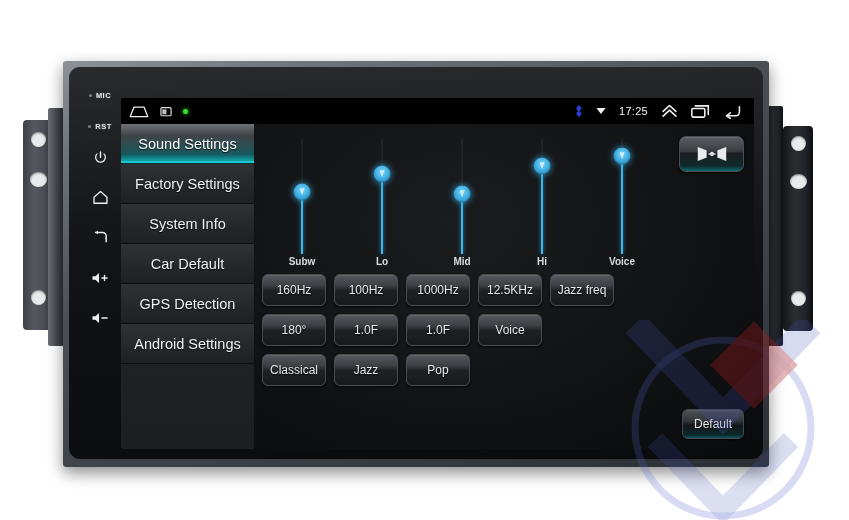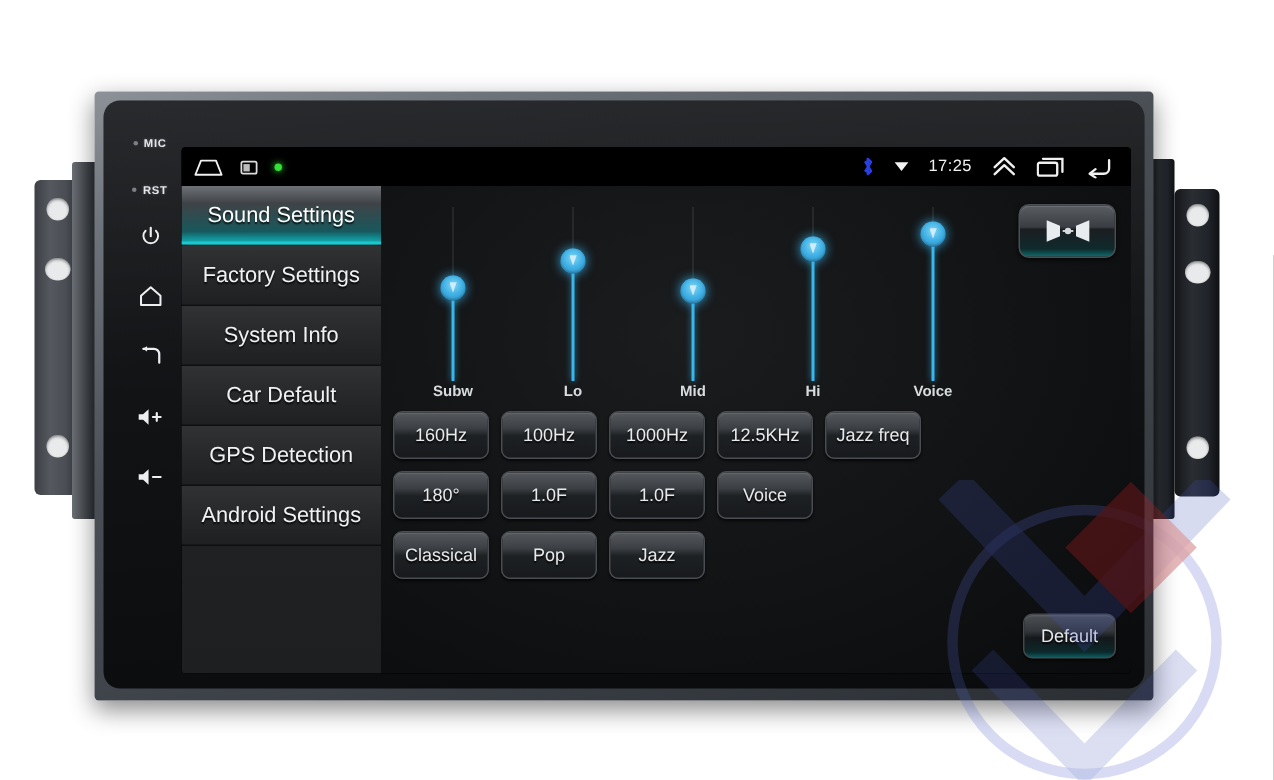--- a/index.html
+++ b/index.html
@@ -397,22 +397,22 @@
                 <div class="btn w1">Jazz freq</div>
               </div>
               <div class="btn-row">
                 <div class="btn w1">180°</div>
                 <div class="btn w1">1.0F</div>
                 <div class="btn w1">1.0F</div>
                 <div class="btn w1">Voice</div>
               </div>
               <div class="btn-row">
                 <div class="btn w1">Classical</div>
+                <div class="btn w1">Jazz</div>
                 <div class="btn w1">Pop</div>
-                <div class="btn w1">Jazz</div>
               </div>
             </div>
 
             <div class="default-btn">Default</div>
           </div>
         </div>
       </div>
     </div>
   </div>
 

